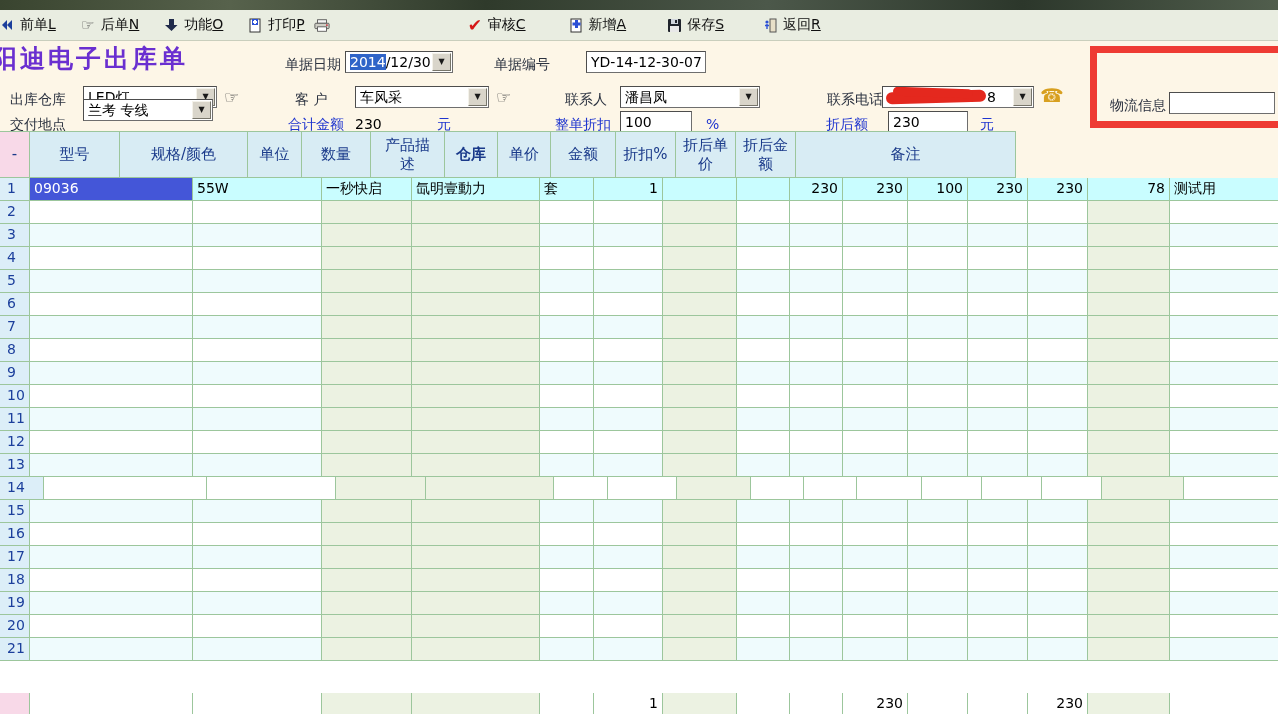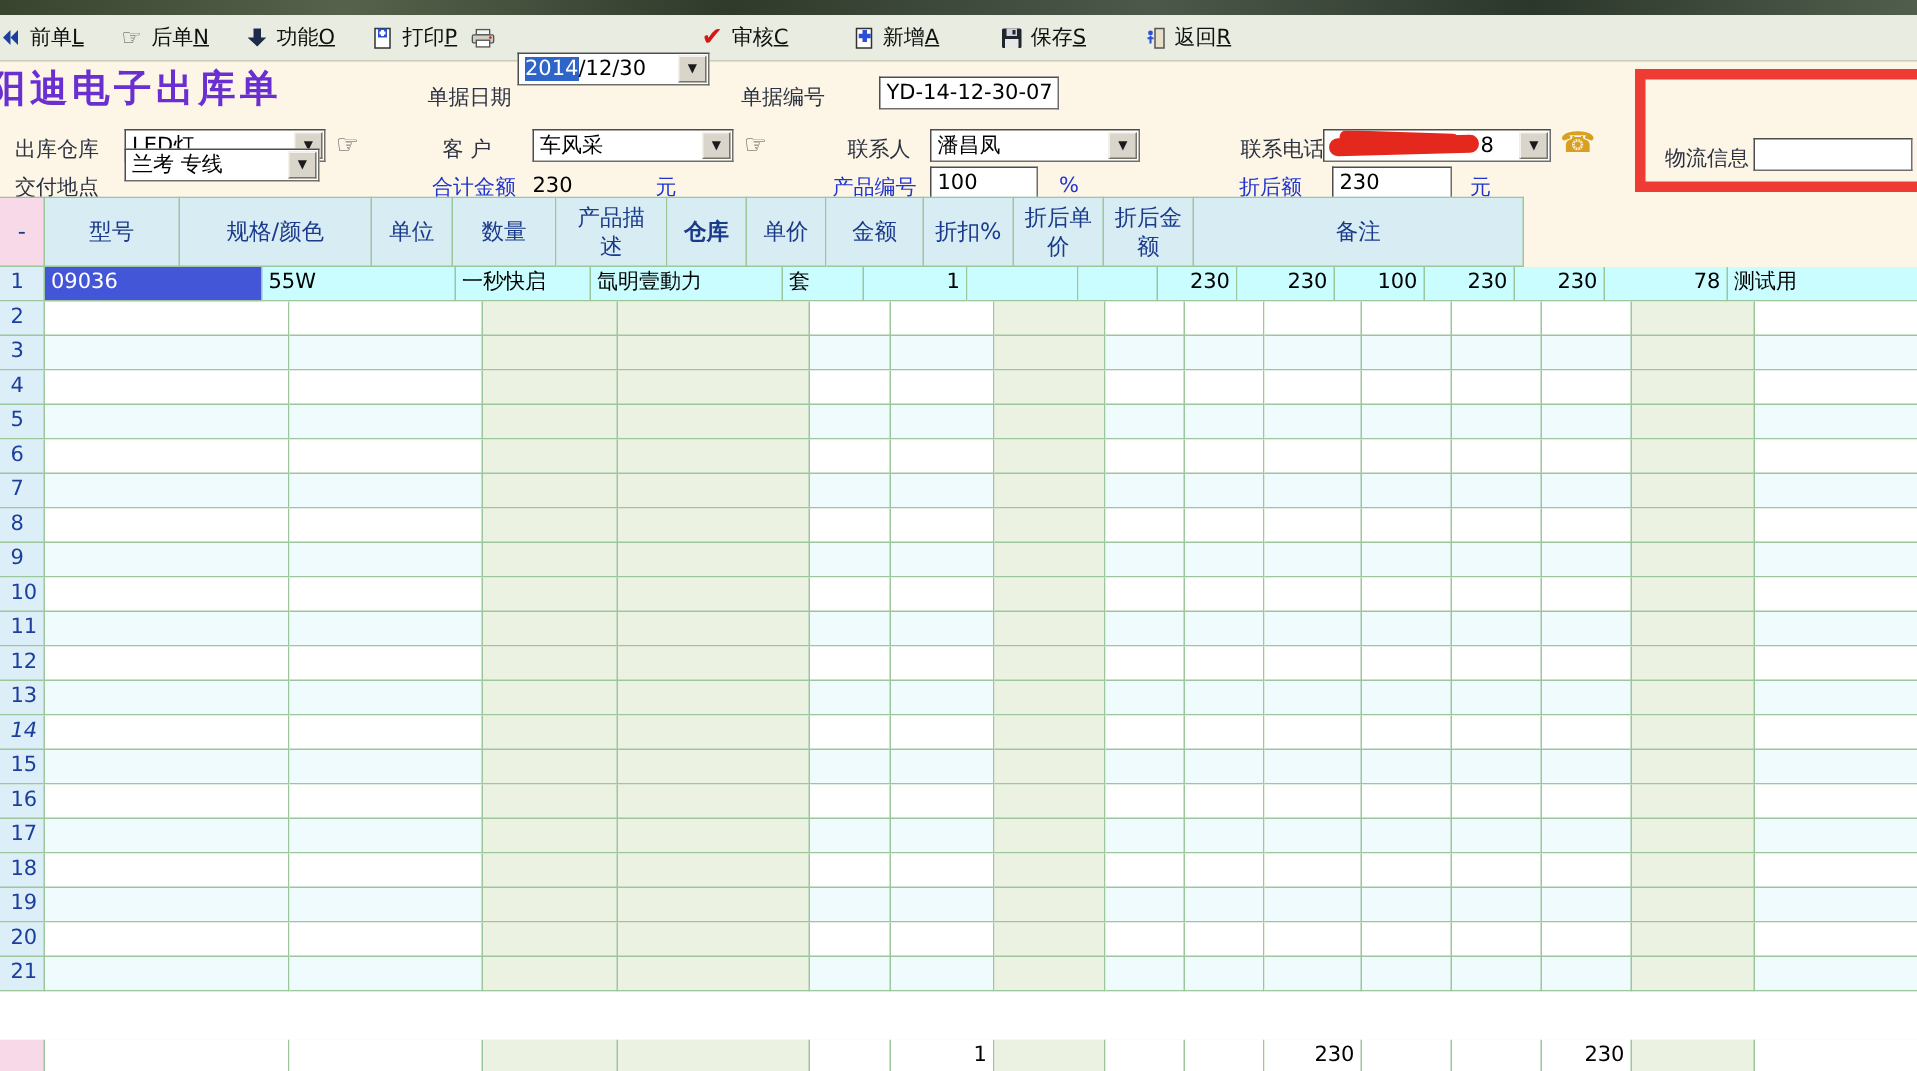--- a/index.html
+++ b/index.html
@@ -152,21 +152,21 @@
             <path d="M4 6 L4 11 M2 7.5 L6 7.5" stroke="#2b50d6" stroke-width="1.4"></path>
           </svg>
       </span>
       <span><span>返回</span><u>R</u></span>
     </div>
   </div>
 
   <div class="page-title">阳迪电子出库单</div>
 
   <span class="flabel" style="left:285px;top:56px">单据日期</span>
-  <div class="textbox combo" style="left:345px;top:35px;width:128px">
+  <div class="textbox combo" style="left:345px;top:51px;width:108px">
     <span class="sel-frag">2014</span><span>/12/30</span>
     <span class="combo-btn">▼</span>
   </div>
   <span class="flabel" style="left:494px;top:56px">单据编号</span>
   <div class="textbox" style="left:586px;top:51px;width:120px">YD-14-12-30-07</div>
 
   <span class="flabel" style="left:10px;top:91px">出库仓库</span>
   <div class="textbox combo" style="left:83px;top:86px;width:134px">
     <span>LED灯</span>
     <span class="combo-btn">▼</span>
@@ -198,21 +198,21 @@
   <span class="flabel" style="left:10px;top:116px">交付地点</span>
   <div class="textbox combo" style="left:83px;top:99px;width:130px">
     <span>兰考 专线</span>
     <span class="combo-btn">▼</span>
   </div>
 
   <span class="flabel blue" style="left:288px;top:116px">合计金额</span>
   <span class="fvalue" style="left:355px;top:116px">230</span>
   <span class="flabel blue" style="left:437px;top:116px">元</span>
 
-  <span class="flabel blue" style="left:555px;top:116px">产品编号</span>
+  <span class="flabel blue" style="left:555px;top:116px">整单折扣</span>
   <div class="textbox" style="left:620px;top:111px;width:72px">100</div>
   <span class="flabel blue" style="left:706px;top:116px">%</span>
 
   <span class="flabel blue" style="left:826px;top:116px">折后额</span>
   <div class="textbox" style="left:888px;top:111px;width:80px">230</div>
   <span class="flabel blue" style="left:980px;top:116px">元</span>
 
   <div class="redbox">
     <span class="flabel" style="left:13px;top:44px">物流信息</span>
     <div class="textbox" style="left:72px;top:39px;width:106px"></div>
@@ -233,21 +233,21 @@
         <div class="gcell" style="width: 65px;">金额</div>
         <div class="gcell" style="width: 60px;">折扣%</div>
         <div class="gcell" style="width: 60px;">折后单
 价</div>
         <div class="gcell" style="width: 60px;">折后金
 额</div>
         <div class="gcell" style="width: 220px;">备注</div>
       </div>
       <div class="grid-row body-row first">
         <div class="gcell rownum" style="width: 30px;">1</div>
-        <div class="gcell selected" style="width: 145px;">09036</div>
+        <div class="gcell selected" style="width: 163px;">09036</div>
         <div class="gcell" style="width: 129px;">55W</div>
         <div class="gcell green" style="width: 90px;">一秒快启</div>
         <div class="gcell green" style="width: 128px;">氙明壹動力</div>
         <div class="gcell" style="width: 54px;">套</div>
         <div class="gcell r" style="width: 69px;">1</div>
         <div class="gcell green" style="width: 74px;"></div>
         <div class="gcell" style="width: 53px;"></div>
         <div class="gcell r" style="width: 53px;">230</div>
         <div class="gcell r" style="width: 65px;">230</div>
         <div class="gcell r" style="width: 60px;">100</div>
@@ -466,21 +466,21 @@
         <div class="gcell" style="width: 53px;"></div>
         <div class="gcell r" style="width: 53px;"></div>
         <div class="gcell r" style="width: 65px;"></div>
         <div class="gcell r" style="width: 60px;"></div>
         <div class="gcell r" style="width: 60px;"></div>
         <div class="gcell r" style="width: 60px;"></div>
         <div class="gcell green r" style="width: 82px;"></div>
         <div class="gcell" style="width: 220px;"></div>
       </div>
       <div class="grid-row body-row">
-        <div class="gcell rownum" style="width: 30px; font-style: italic;">14</div>
+        <div class="gcell rownum" style="width: 44px;">14</div>
         <div class="gcell" style="width: 163px;"></div>
         <div class="gcell" style="width: 129px;"></div>
         <div class="gcell green" style="width: 90px;"></div>
         <div class="gcell green" style="width: 128px;"></div>
         <div class="gcell" style="width: 54px;"></div>
         <div class="gcell r" style="width: 69px;"></div>
         <div class="gcell green" style="width: 74px;"></div>
         <div class="gcell" style="width: 53px;"></div>
         <div class="gcell r" style="width: 53px;"></div>
         <div class="gcell r" style="width: 65px;"></div>

